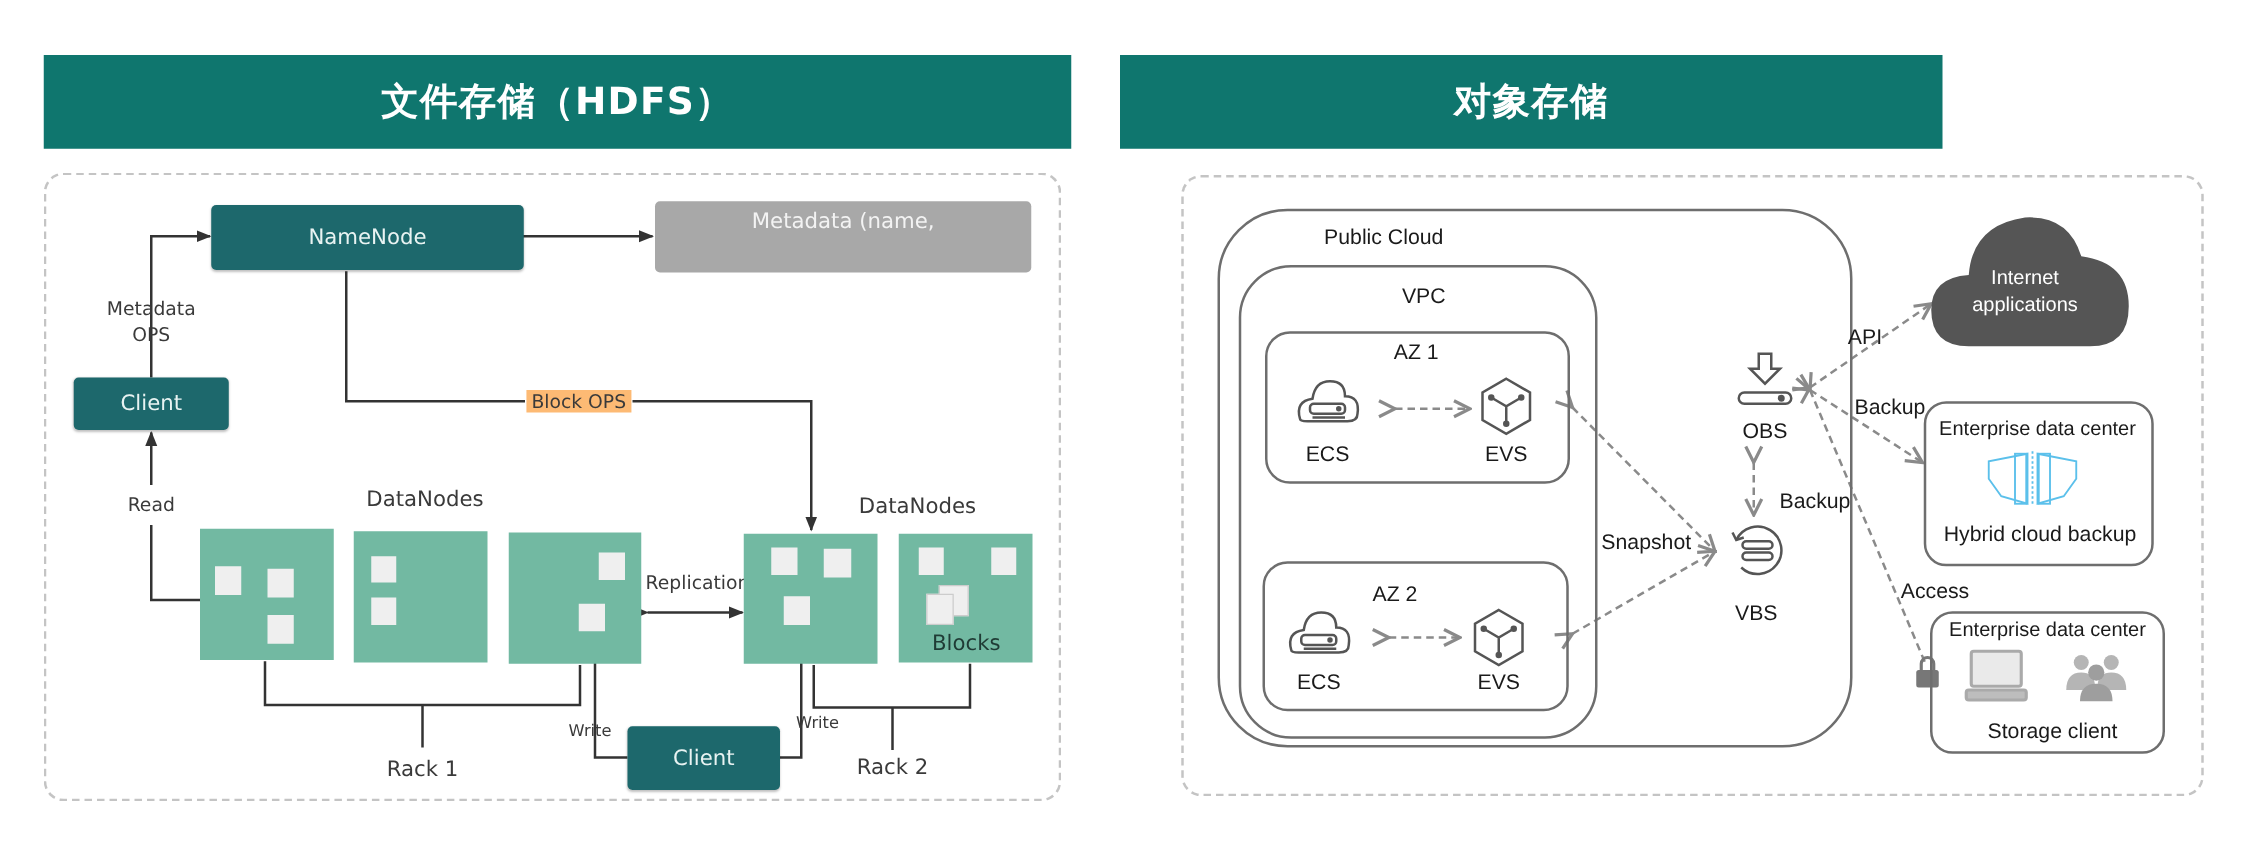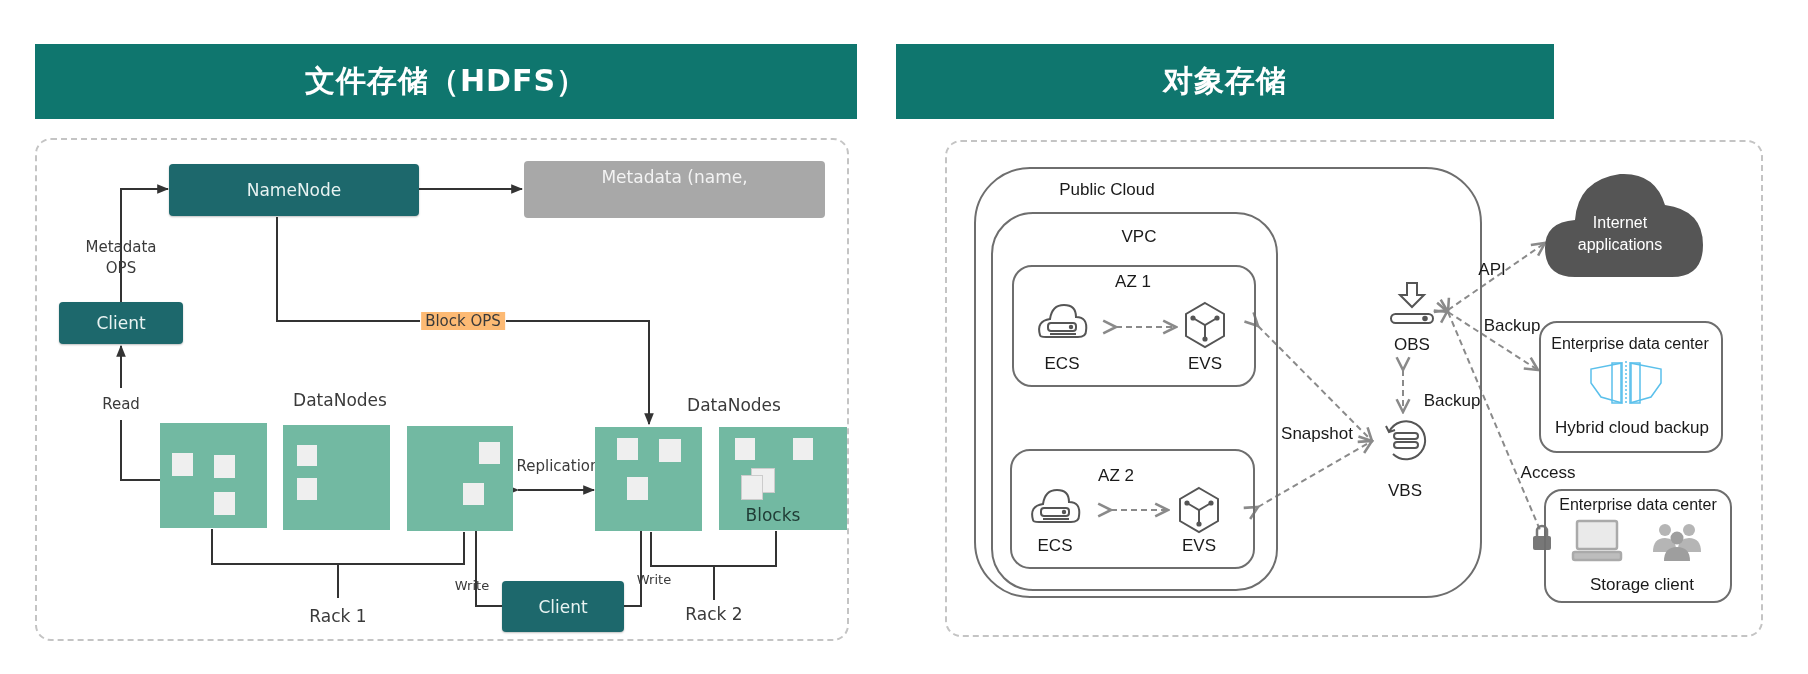--- a/index.html
+++ b/index.html
@@ -121,21 +121,21 @@
 </div>
 <div class="node" style="left:407px;top:426px;width:106px;height:105px;">
   <div class="blk" style="left:72px;top:16px;width:21px;height:22px;"></div>
   <div class="blk" style="left:56px;top:57px;width:21px;height:22px;"></div>
 </div>
 <div class="node" style="left:595px;top:427px;width:107px;height:104px;">
   <div class="blk" style="left:22px;top:11px;width:21px;height:22px;"></div>
   <div class="blk" style="left:64px;top:12px;width:22px;height:23px;"></div>
   <div class="blk" style="left:32px;top:50px;width:21px;height:23px;"></div>
 </div>
-<div class="node" style="left:719px;top:427px;width:128px;height:103px;">
+<div class="node" style="left:719px;top:427px;width:107px;height:103px;">
   <div class="blk" style="left:16px;top:11px;width:20px;height:22px;"></div>
   <div class="blk" style="left:74px;top:11px;width:20px;height:22px;"></div>
   <div class="blk" style="left:32px;top:41px;width:22px;height:23px;border:1px solid #ccc;"></div>
   <div class="blk" style="left:22px;top:48px;width:20px;height:23px;border:1px solid #ccc;"></div>
   <div class="lbl" style="left:54px;top:88px;color:#1f3b35;font-size:17px;">Blocks</div>
 </div>
 
 <div class="rbox" style="left:974px;top:167px;width:508px;height:431px;border-radius:56px;"></div>
 <div class="rbox" style="left:991px;top:212px;width:287px;height:379px;border-radius:42px;"></div>
 <div class="rbox" style="left:1012px;top:265px;width:244px;height:122px;border-radius:20px;"></div>

